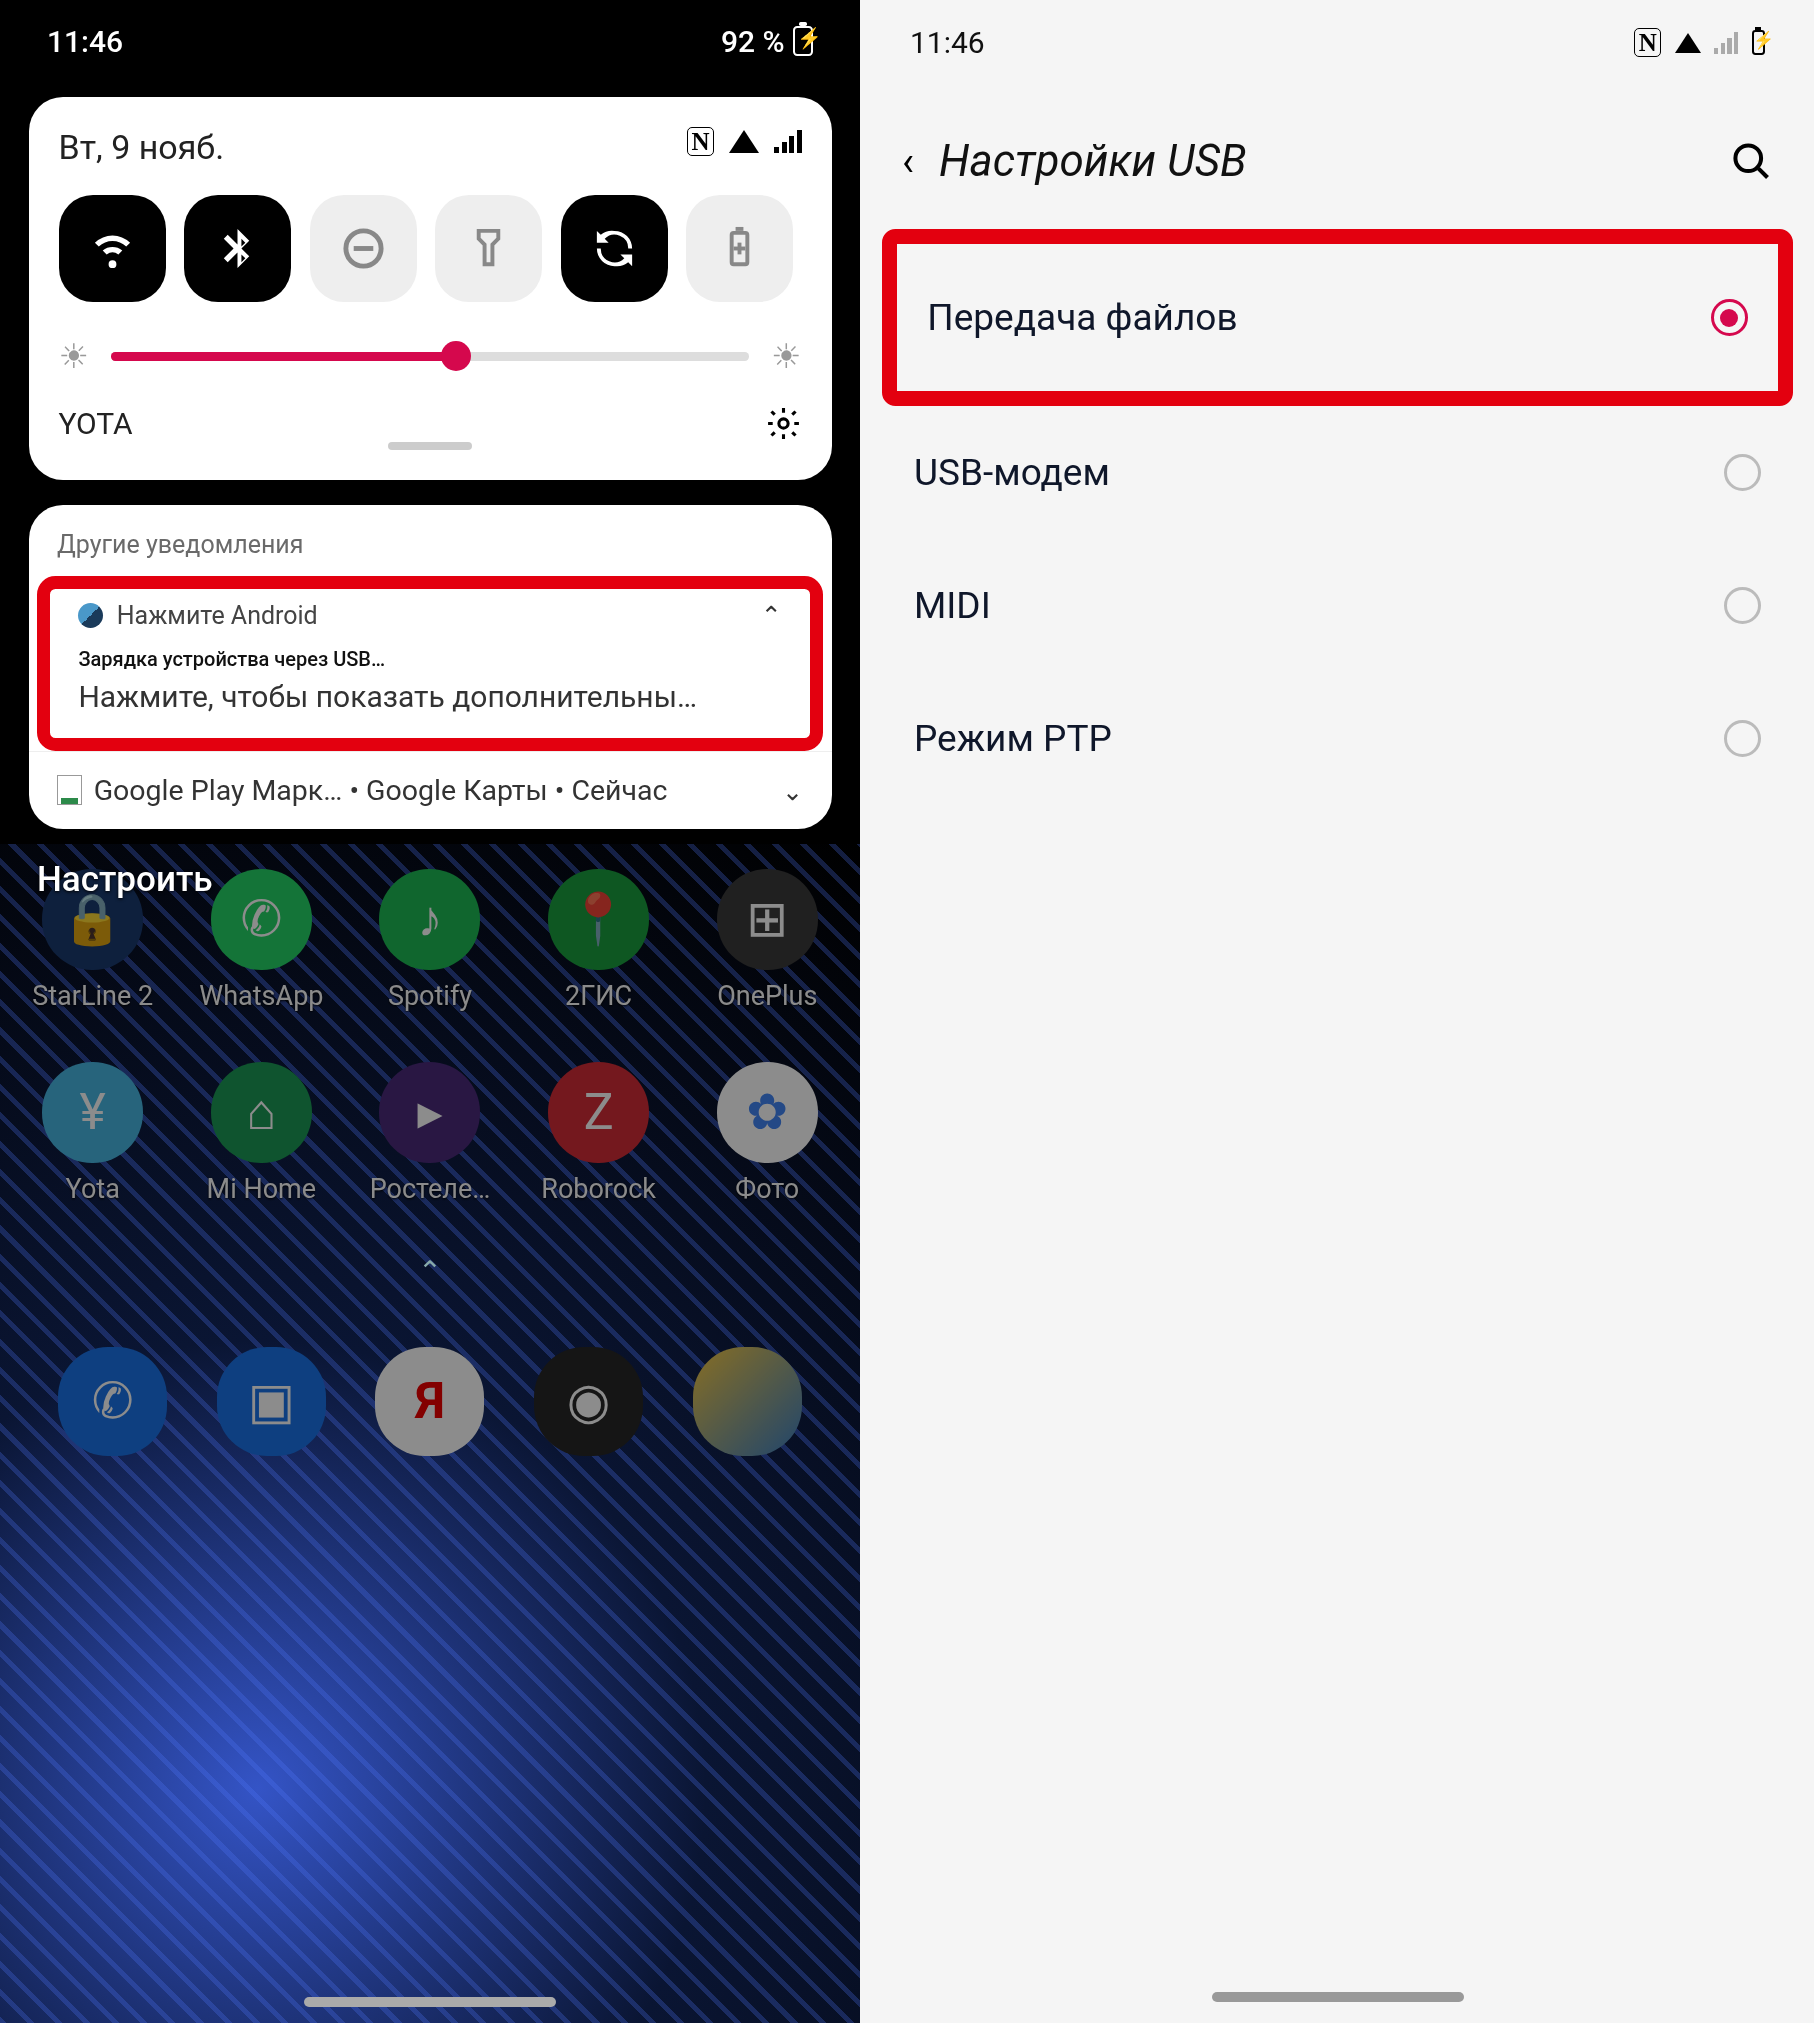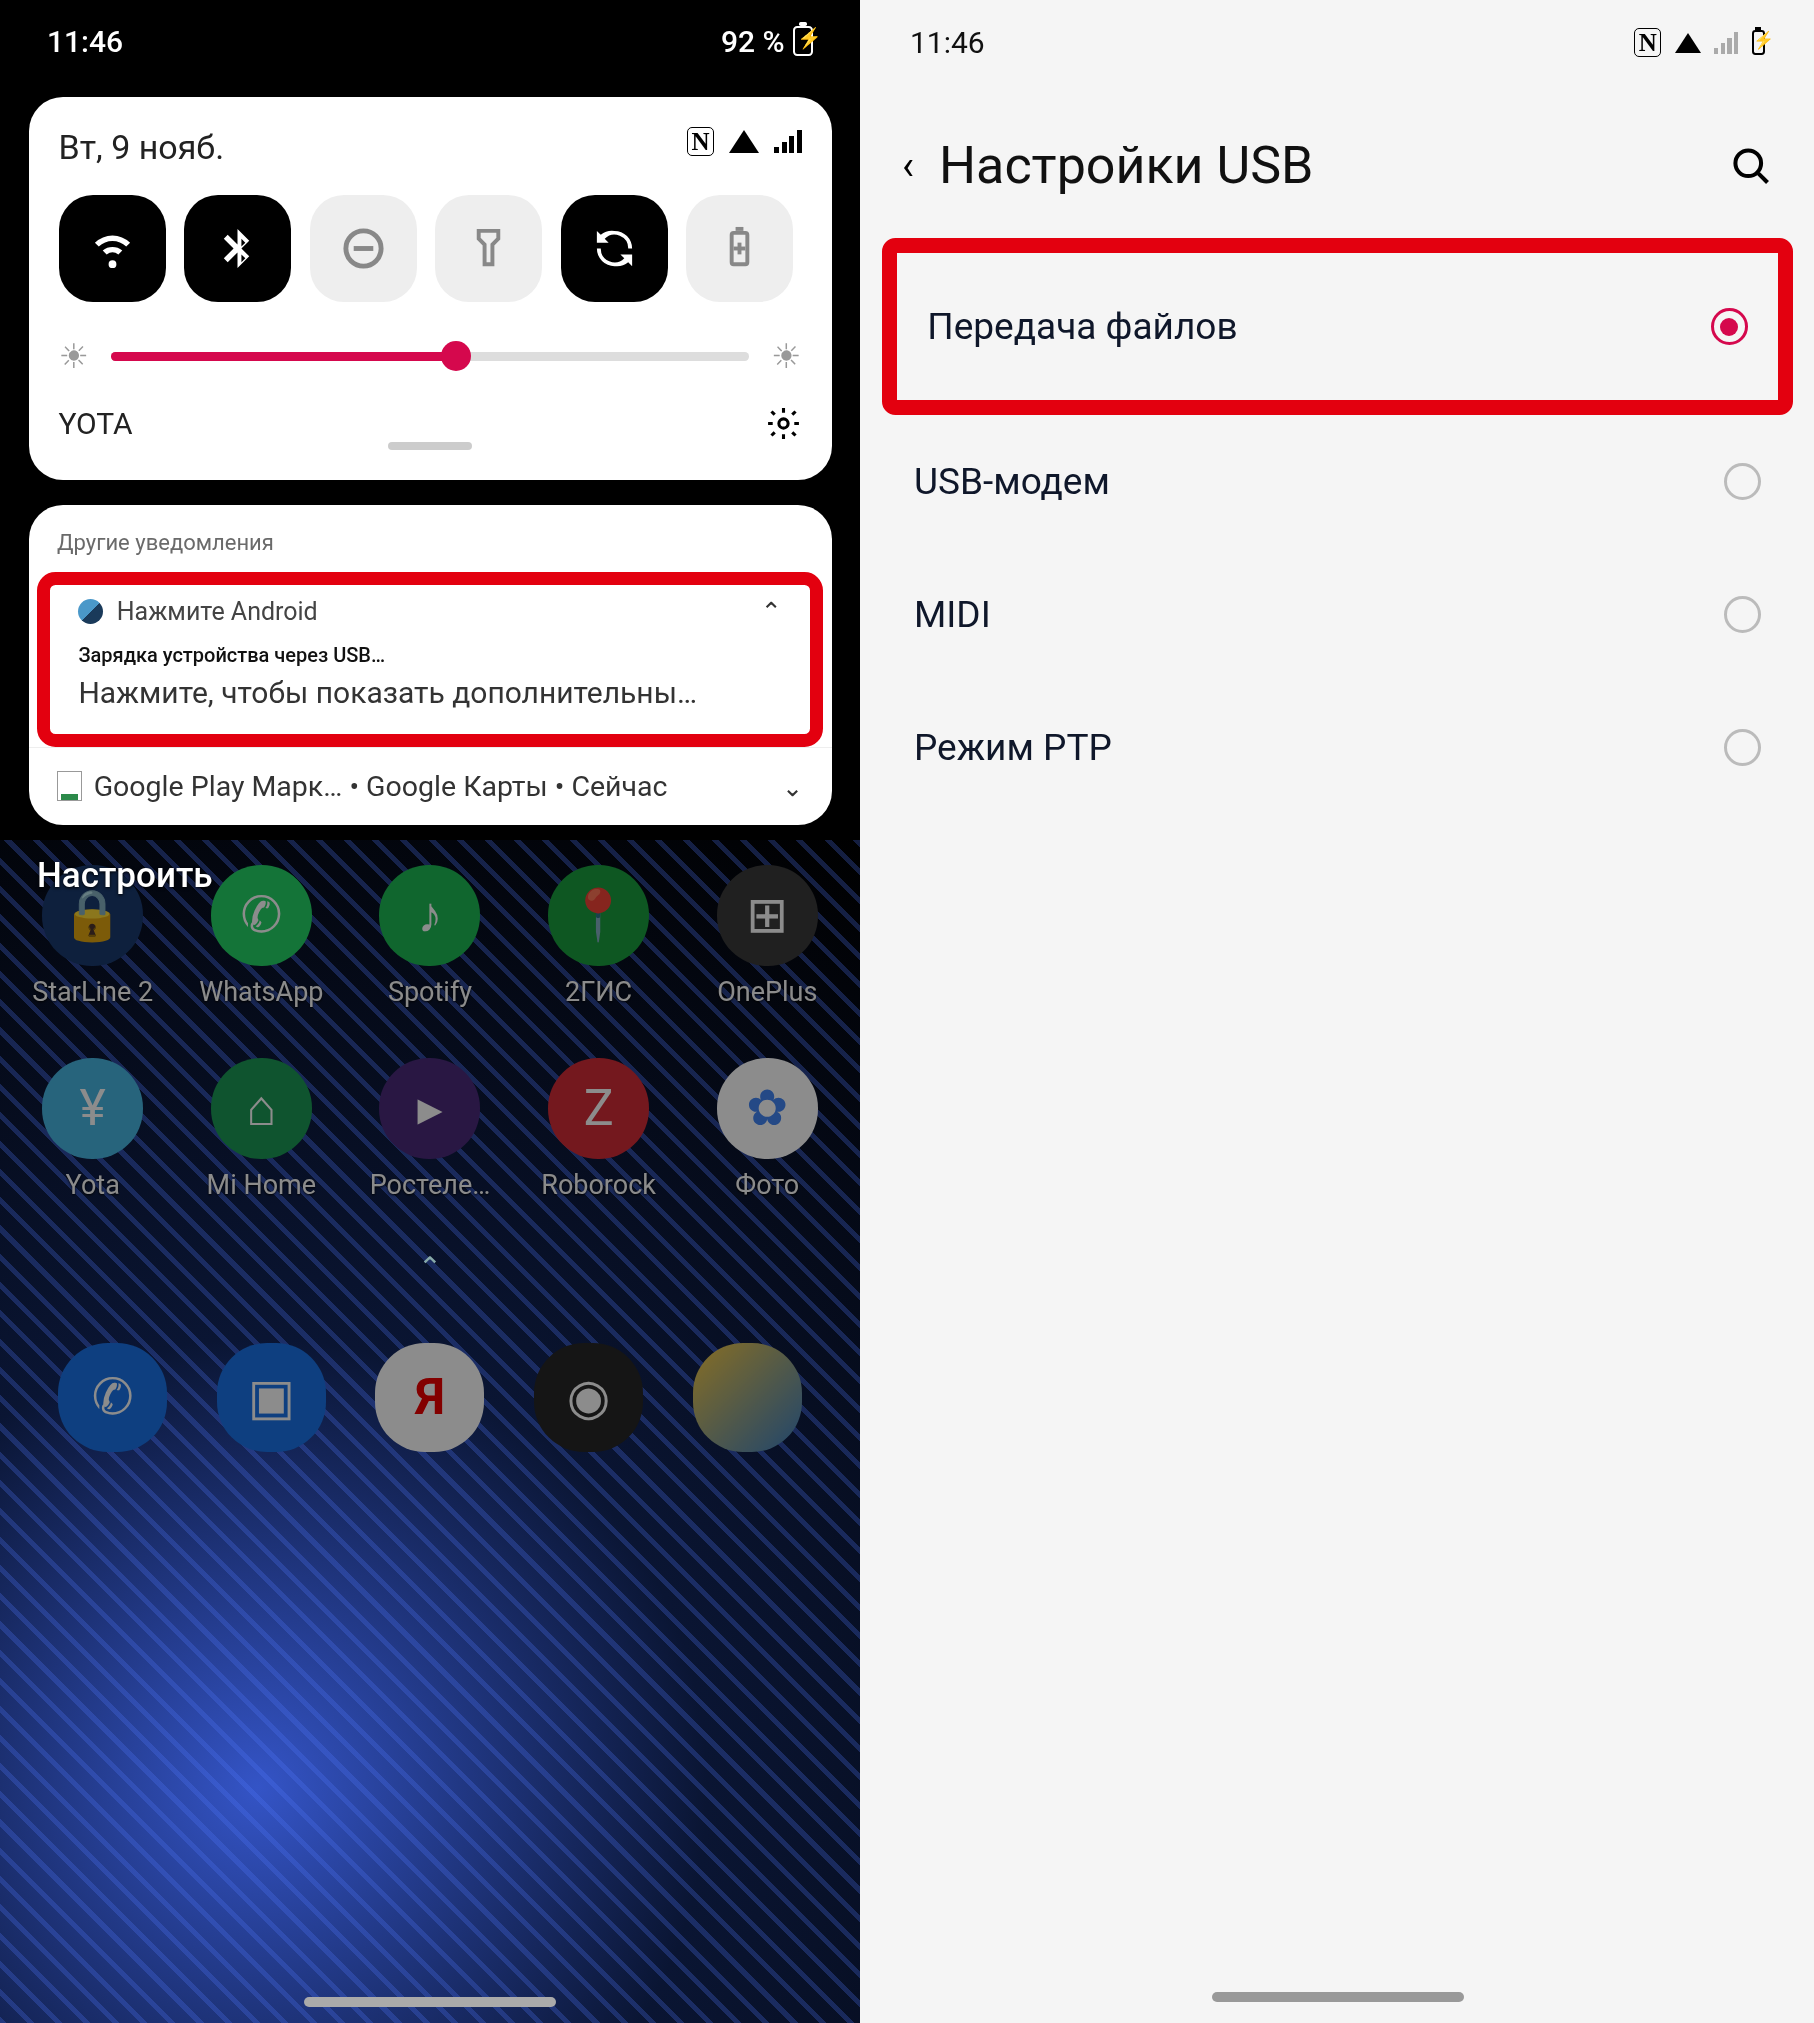--- a/index.html
+++ b/index.html
@@ -33,21 +33,21 @@
 .bri-track { flex: 1; height: 8.4px; background: #ddd; border-radius: 4.2px; position: relative; }
 .bri-fill { position: absolute; left: 0; top: 0; bottom: 0; width: 54%; background: #d5084d; border-radius: 4.2px; }
 .bri-thumb { position: absolute; left: 54%; top: 50%; transform: translate(-50%,-50%); width: 30px; height: 30px; border-radius: 50%; background: #d5084d; }
 
 .qs-footer { display: flex; justify-content: space-between; align-items: center; font-size: 30px; color: #222; }
 .gear { width: 37px; height: 37px; }
 
 .handle { width: 84px; height: 8.4px; background: #ccc; border-radius: 4.2px; margin: 0 auto; }
 
 .notif-panel { margin: 15px 28.5px; background: #fff; border-radius: 34px; overflow: hidden; }
-.notif-header { padding: 25px 28.5px 17px 28.5px; font-size: 22px; color: #6a6a6a; }
+.notif-header { padding: 25px 28.5px 17px 28.5px; font-size: 25px; color: #6a6a6a; }
 .notif-item { padding: 11.7px 28.5px 23.5px 28.5px; }
 .notif-app { display: flex; align-items: center; gap: 13.4px; font-size: 25px; color: #444; margin-bottom: 17px; }
 .notif-app .globe { width: 25px; height: 25px; border-radius: 50%; background: linear-gradient(135deg,#4a98c9 50%,#1a3a5a 50%); }
 .notif-title { font-size: 20px; font-weight: 500; color: #111; margin-bottom: 8.4px; }
 .notif-body { font-size: 30px; color: #333; white-space: nowrap; overflow: hidden; text-overflow: clip; }
 .chev { margin-left: auto; font-size: 25px; color: #333; }
 
 .red-frame { border: 13.4px solid #e3000f; border-radius: 18.5px; margin: 0 8.4px; }
 
 .notif-sep { border-top: 1.7px solid #eee; }
@@ -79,21 +79,21 @@
 .r-wifi { width:0;height:0;border-left:13.4px solid transparent;border-right:13.4px solid transparent;border-bottom:20px solid #000; position:relative; }
 .r-sig { display:flex;align-items:flex-end;gap:2.5px;height:22px; }
 .r-sig span { width:4.2px;background:#000; }
 .r-sig span:nth-child(1){height:5.9px;background:#aaa;} .r-sig span:nth-child(2){height:11px;background:#aaa;} .r-sig span:nth-child(3){height:16px;background:#aaa;} .r-sig span:nth-child(4){height:22px;background:#aaa;}
 .r-bat { width:13.4px;height:25px;border:2.5px solid #000;border-radius:3.4px;position:relative; }
 .r-bat::before { content:""; position:absolute;top:-5px;left:1.7px;right:1.7px;height:2.5px;background:#000; }
 .r-bat::after { content:"⚡"; position:absolute; top:-2.5px; left:0; font-size:17px; }
 
 .r-header { display: flex; align-items: center; padding: 67px 42px 42px 42px; gap: 25px; }
 .back { font-size: 40px; color: #000; }
-.r-title { font-size: 52px; color: #111; flex: 1; }
+.r-title { font-size: 44px; color: #111; flex: 1; font-style: italic; }
 .search { width: 44px; height: 44px; }
 
 .opts { padding: 0 34px; }
 .opt { display: flex; align-items: center; justify-content: space-between; padding: 45px 20px 45px 20px; font-size: 37px; color: #0f172a; }
 .radio { width: 37px; height: 37px; border: 3.4px solid #bbb; border-radius: 50%; display: flex; align-items: center; justify-content: center; }
 .radio.sel { border-color: #d5084d; }
 .radio.sel::after { content: ""; width: 18.5px; height: 18.5px; border-radius: 50%; background: #d5084d; }
 .opt-frame { border: 15px solid #e3000f; border-radius: 13.4px; margin: 0 -11.7px; }
 .opt-frame .opt { padding: 52px 30px; }
 

